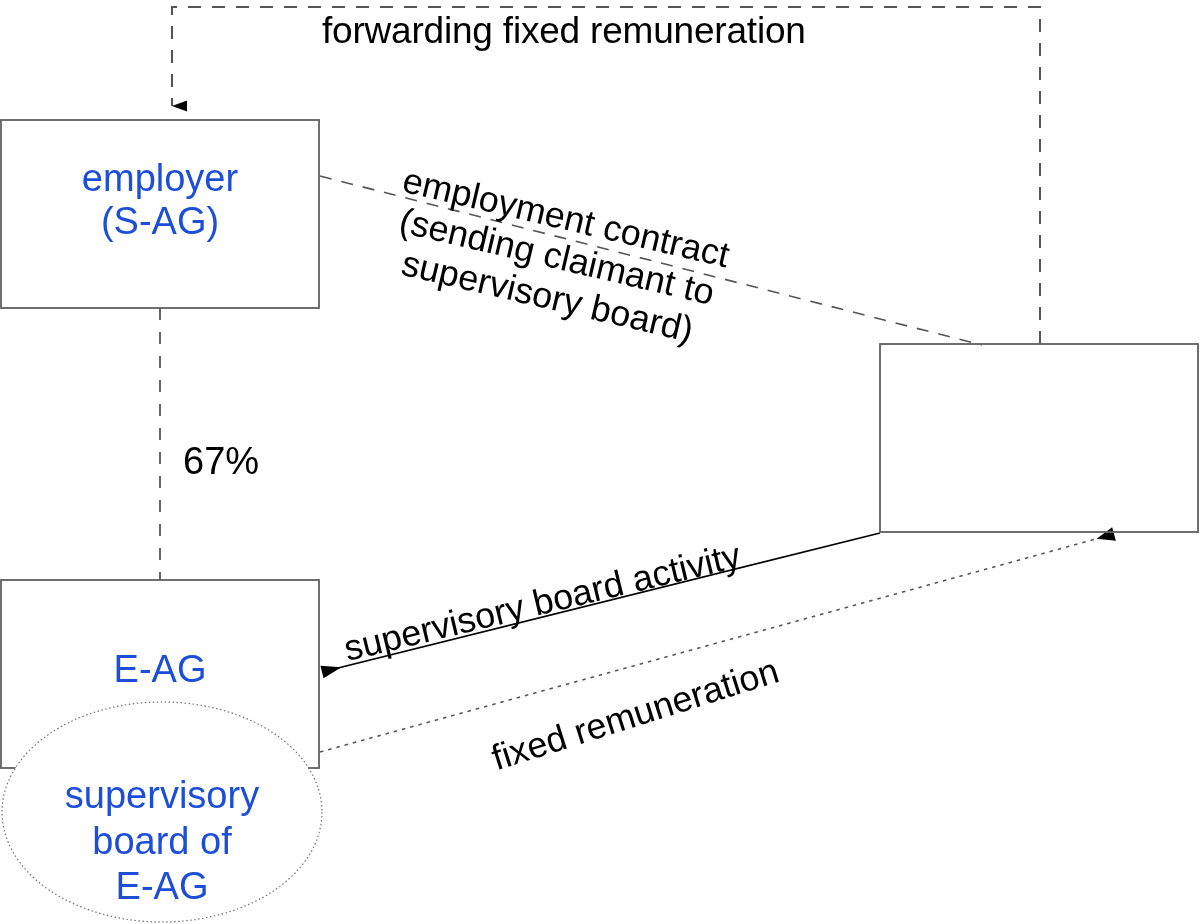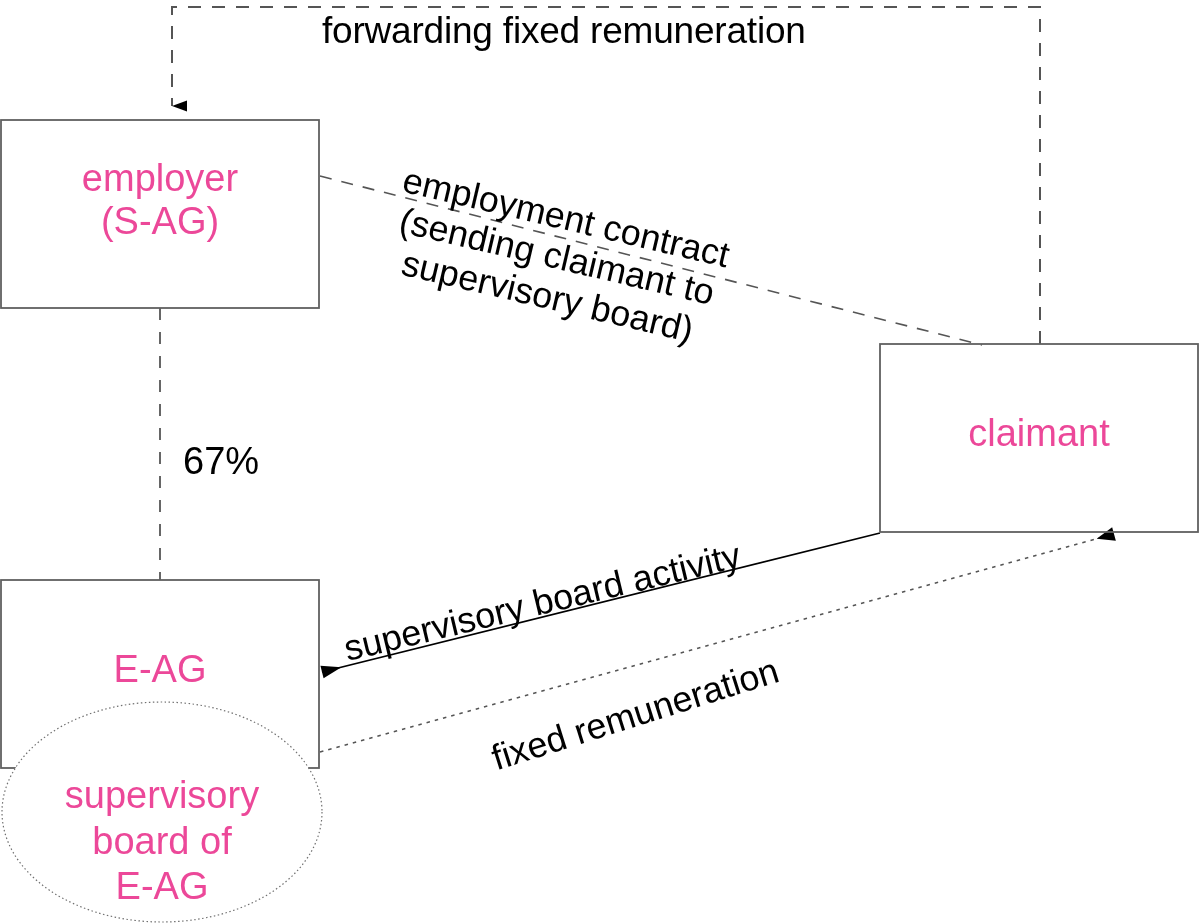--- a/index.html
+++ b/index.html
@@ -18,21 +18,21 @@
   #diagram-svg {
     position: absolute;
     left: 0;
     top: 0;
     width: 1200px;
     height: 924px;
   }
   .node-label {
     position: absolute;
     text-align: center;
-    color: #ec4899;
+    color: #1d4ed8;
     line-height: 1.14;
     white-space: pre-line;
     pointer-events: none;
   }
   .edge-label {
     position: absolute;
     color: #000000;
     white-space: pre-line;
     line-height: 1.12;
   }
@@ -128,21 +128,20 @@
     <rect x="880" y="344" width="318" height="188" fill="none" stroke="#606060" stroke-width="1.8"></rect>
 
     <rect x="1" y="580" width="318" height="188" fill="#ffffff" stroke="#606060" stroke-width="1.8"></rect>
 
     <ellipse cx="162" cy="812" rx="160" ry="110" fill="#ffffff" stroke="#707070" stroke-width="1.2" stroke-dasharray="1.5 2.5"></ellipse>
   </svg>
 
   <div class="node-label lbl-employer">employer
 (S-AG)</div>
 
-  <div class="node-label lbl-claimant">claimant</div>
 
   <div class="node-label lbl-eag">E-AG</div>
 
   <div class="node-label lbl-board">supervisory
 board of
 E-AG</div>
 
   <div class="edge-label lbl-forwarding">forwarding fixed remuneration</div>
 
   <div class="edge-label lbl-contract">employment contract

